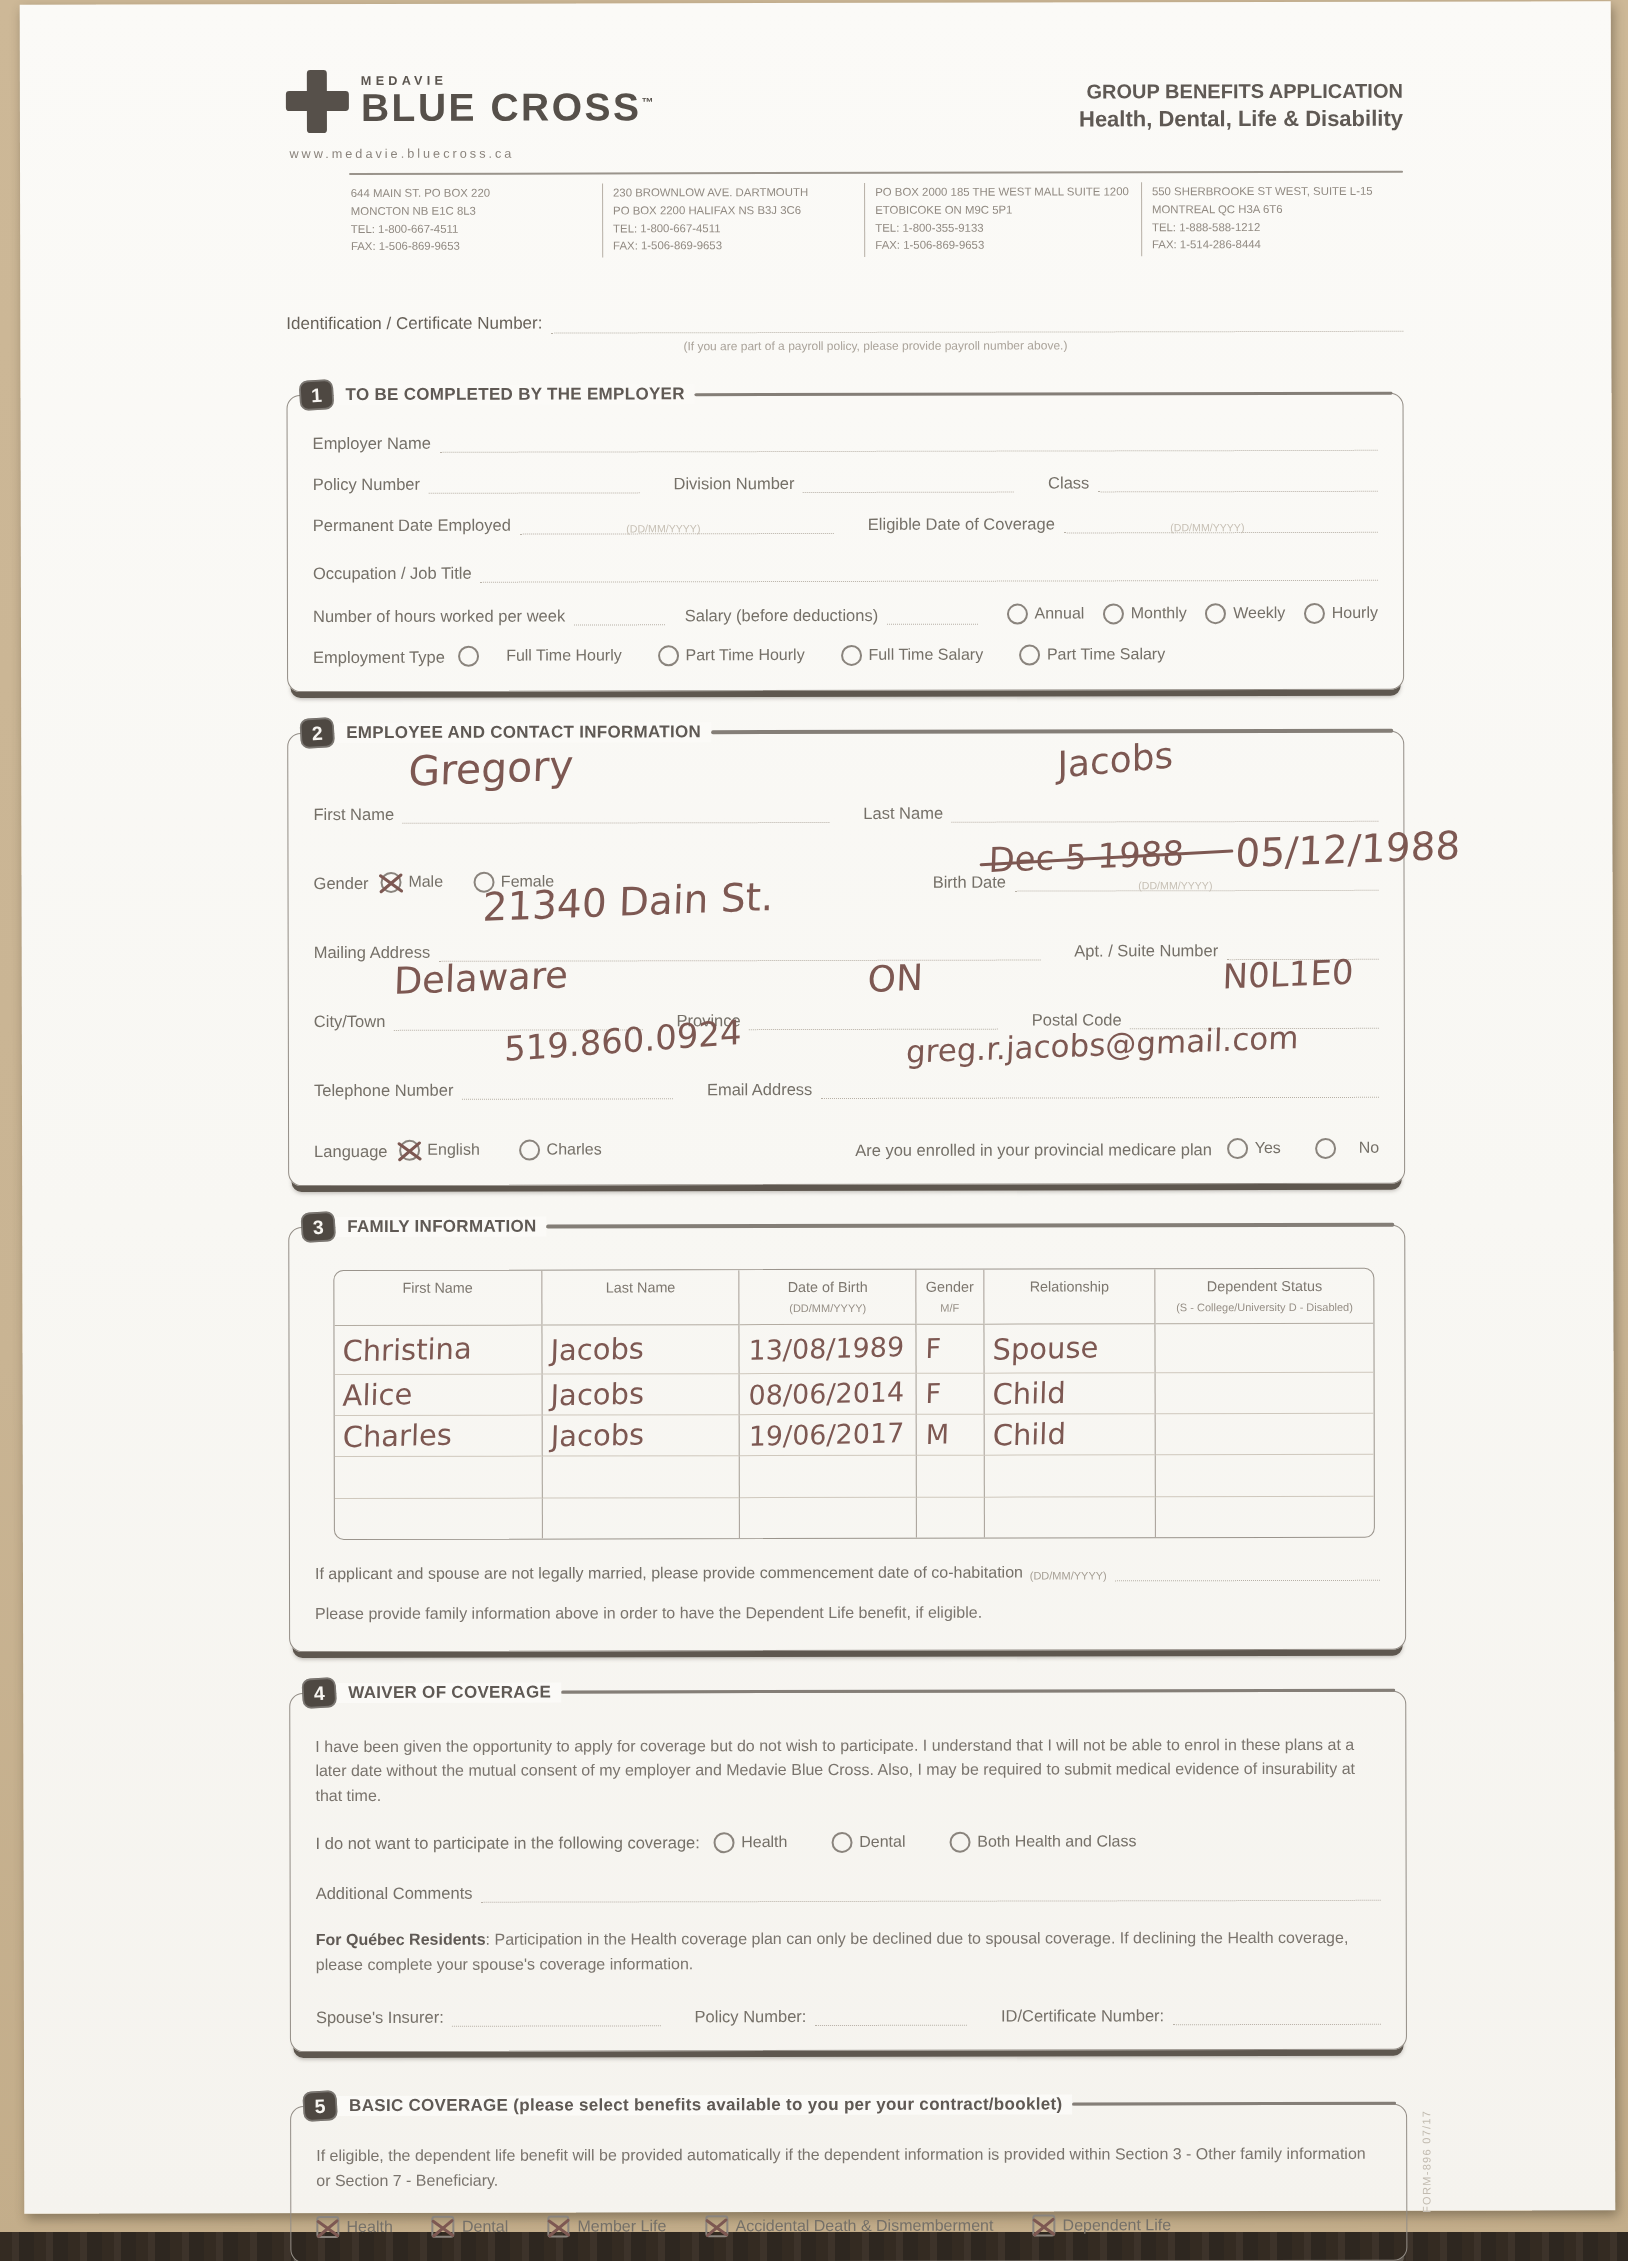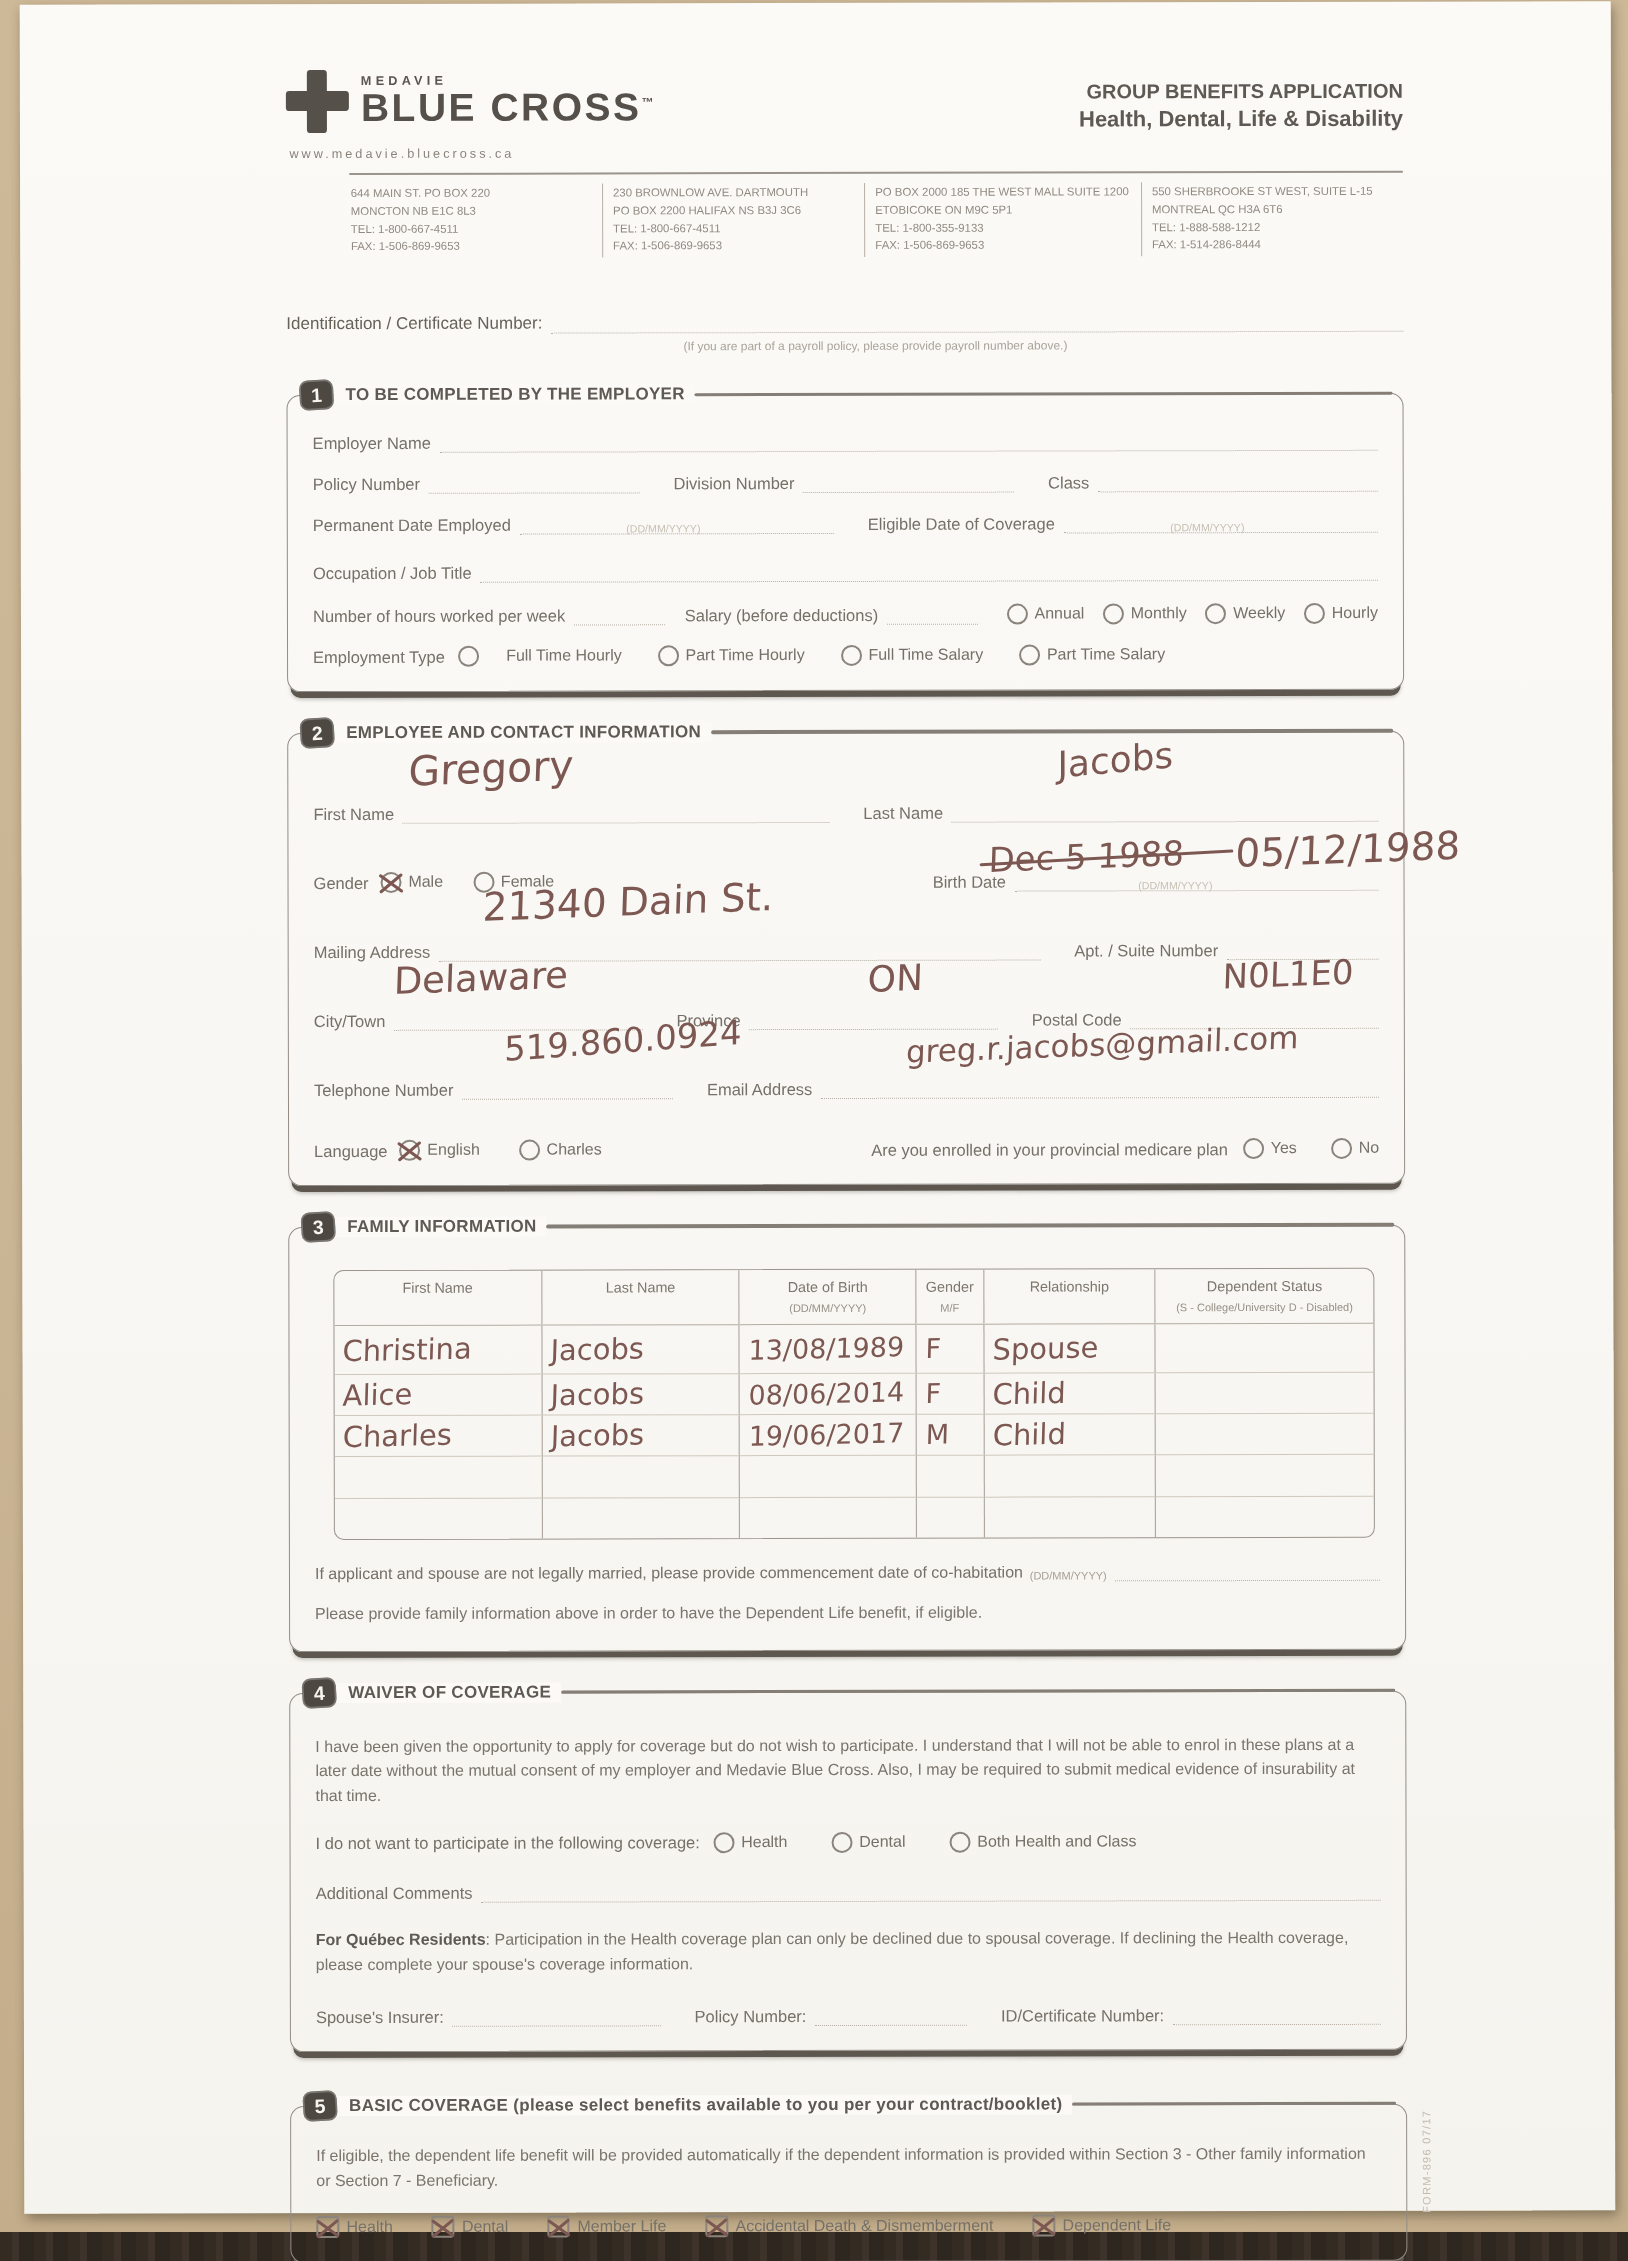--- a/index.html
+++ b/index.html
@@ -288,21 +288,21 @@
           </span>
       <span class="opt" style="margin-left:39px;">
             <span class="radio"></span>
             <span>Charles</span>
           </span>
       <span class="lbl" style="margin-left:auto;">Are you enrolled in your provincial medicare plan</span>
       <span class="opt" style="margin-left:15px;">
             <span class="radio"></span>
             <span>Yes</span>
           </span>
-      <span class="opt" style="margin-left:34px;">
+      <span class="opt" style="margin-left:34px;gap:16px;">
             <span class="radio"></span>
             <span>No</span>
           </span>
     </div>
   </section>
 
   <section class="sec">
     <div class="sec-hd">
       <span class="badge">3</span>
       <span class="sec-title">FAMILY INFORMATION</span>

